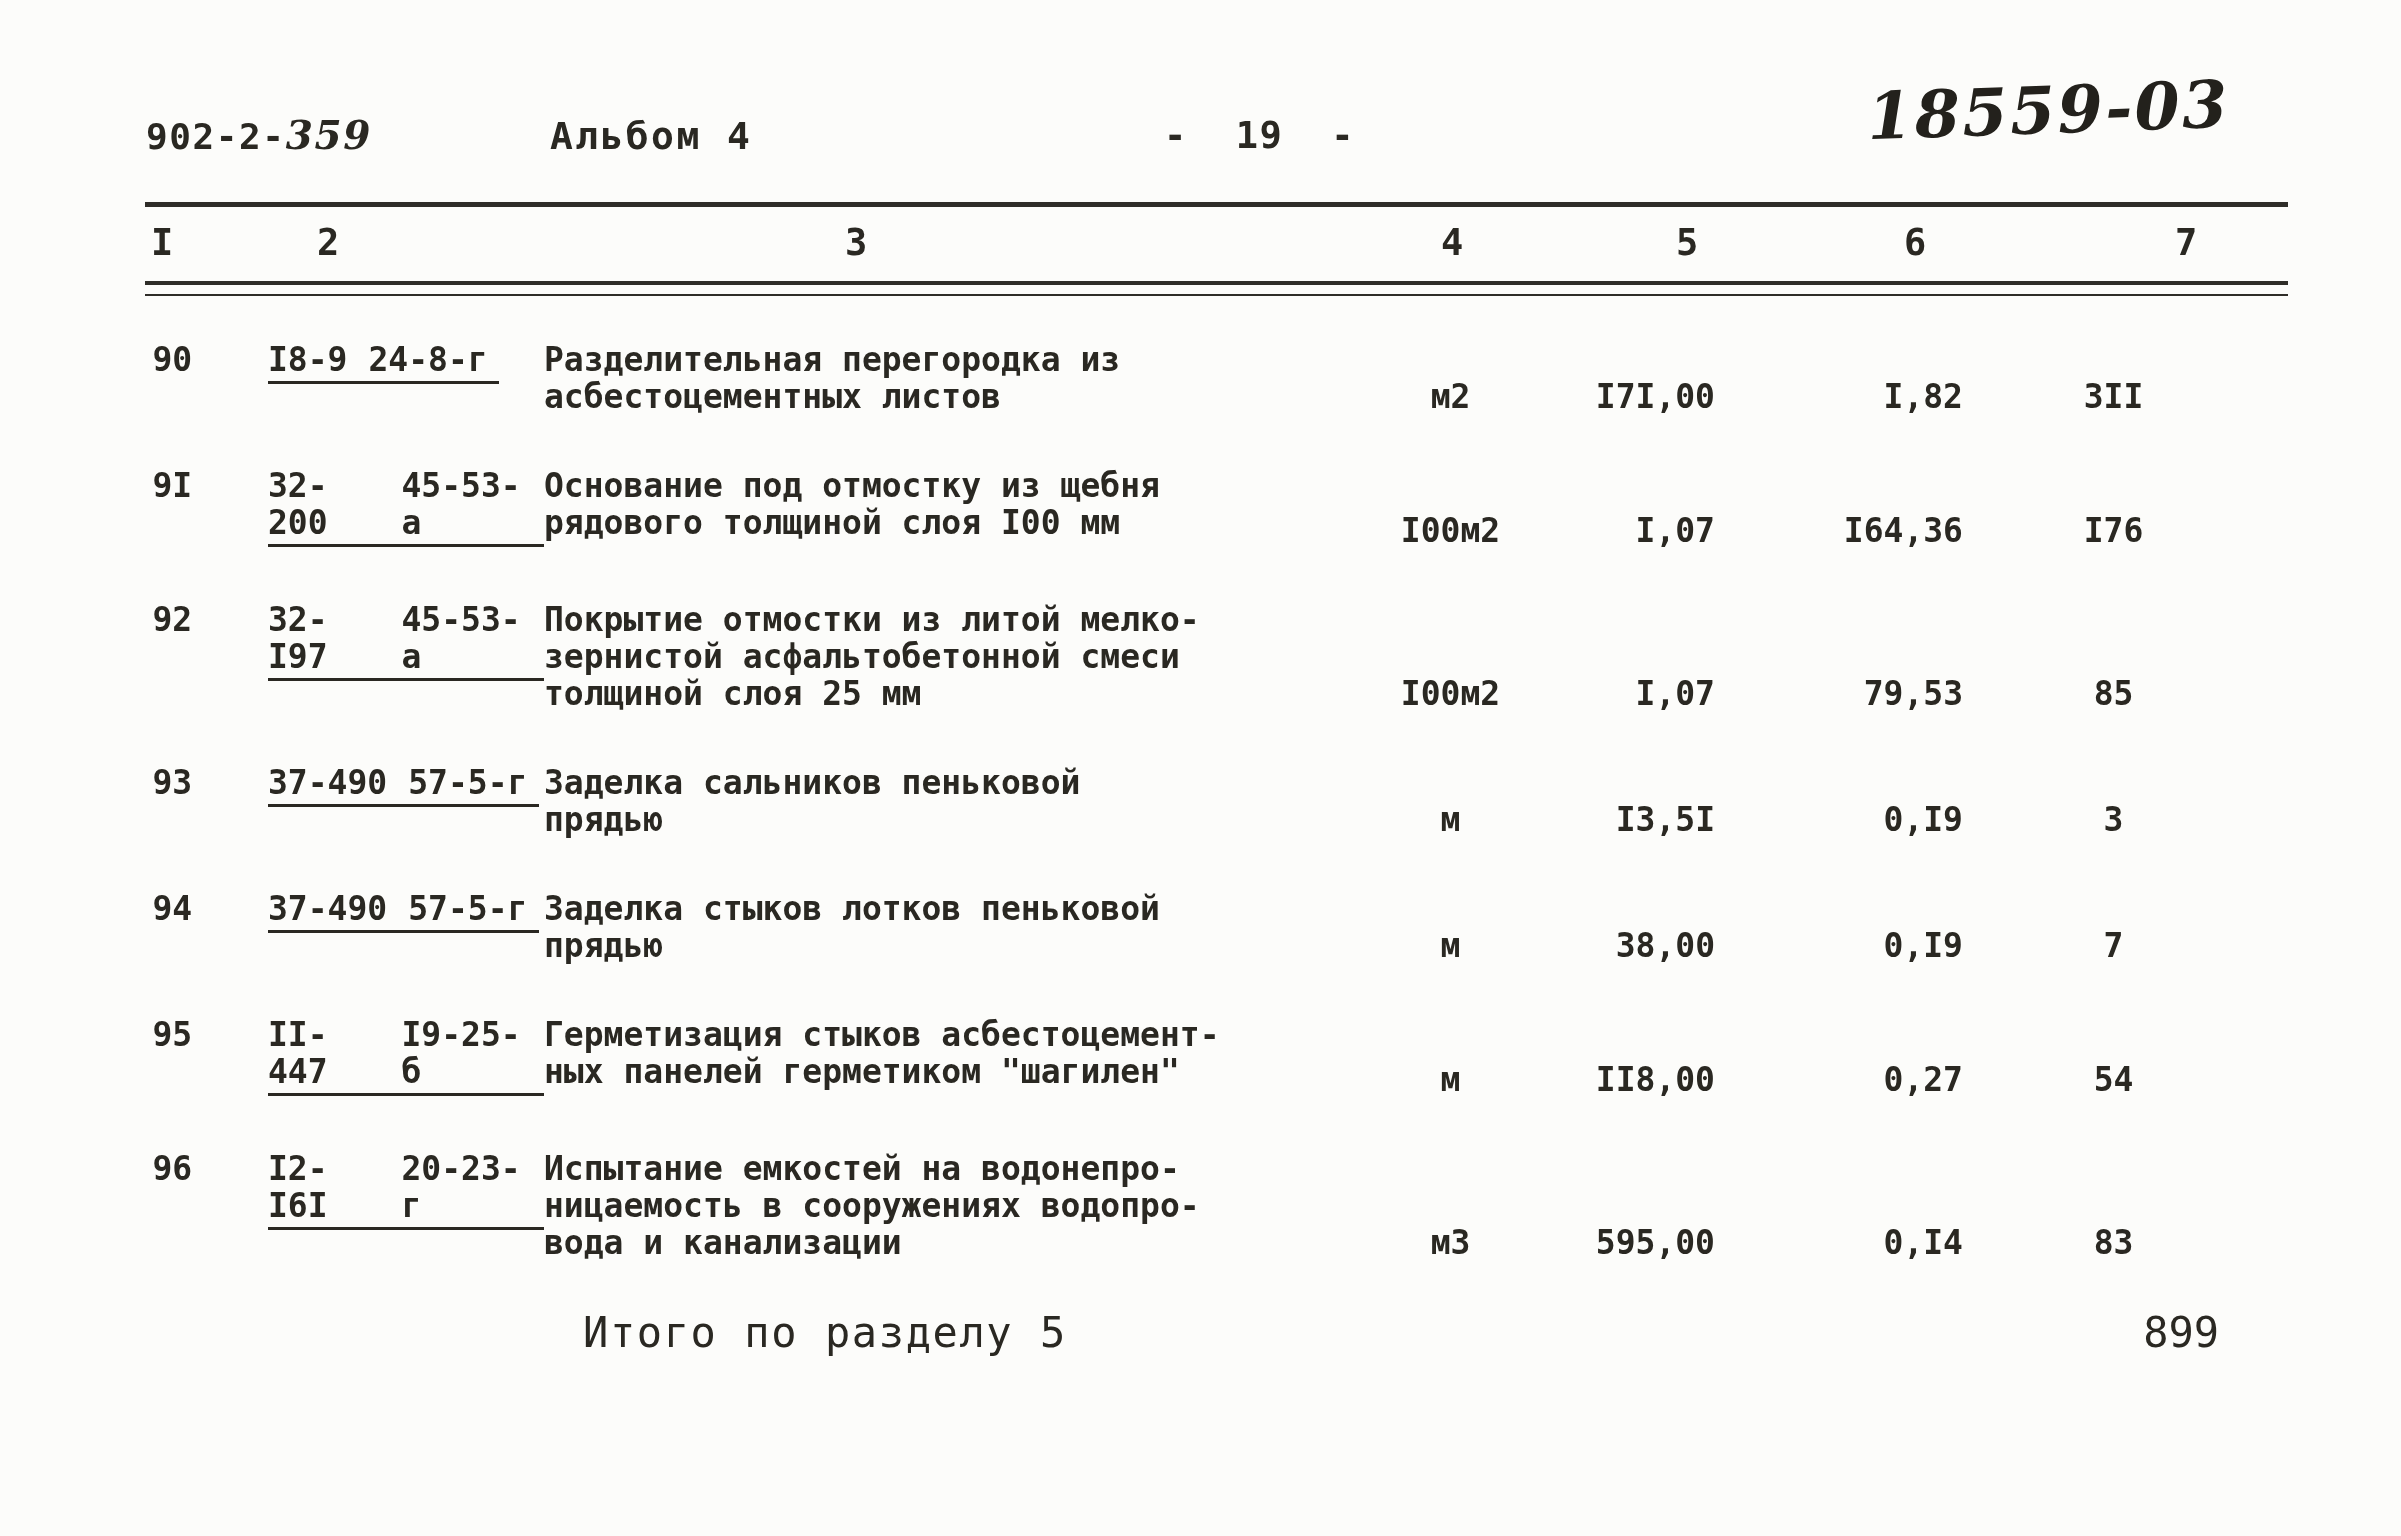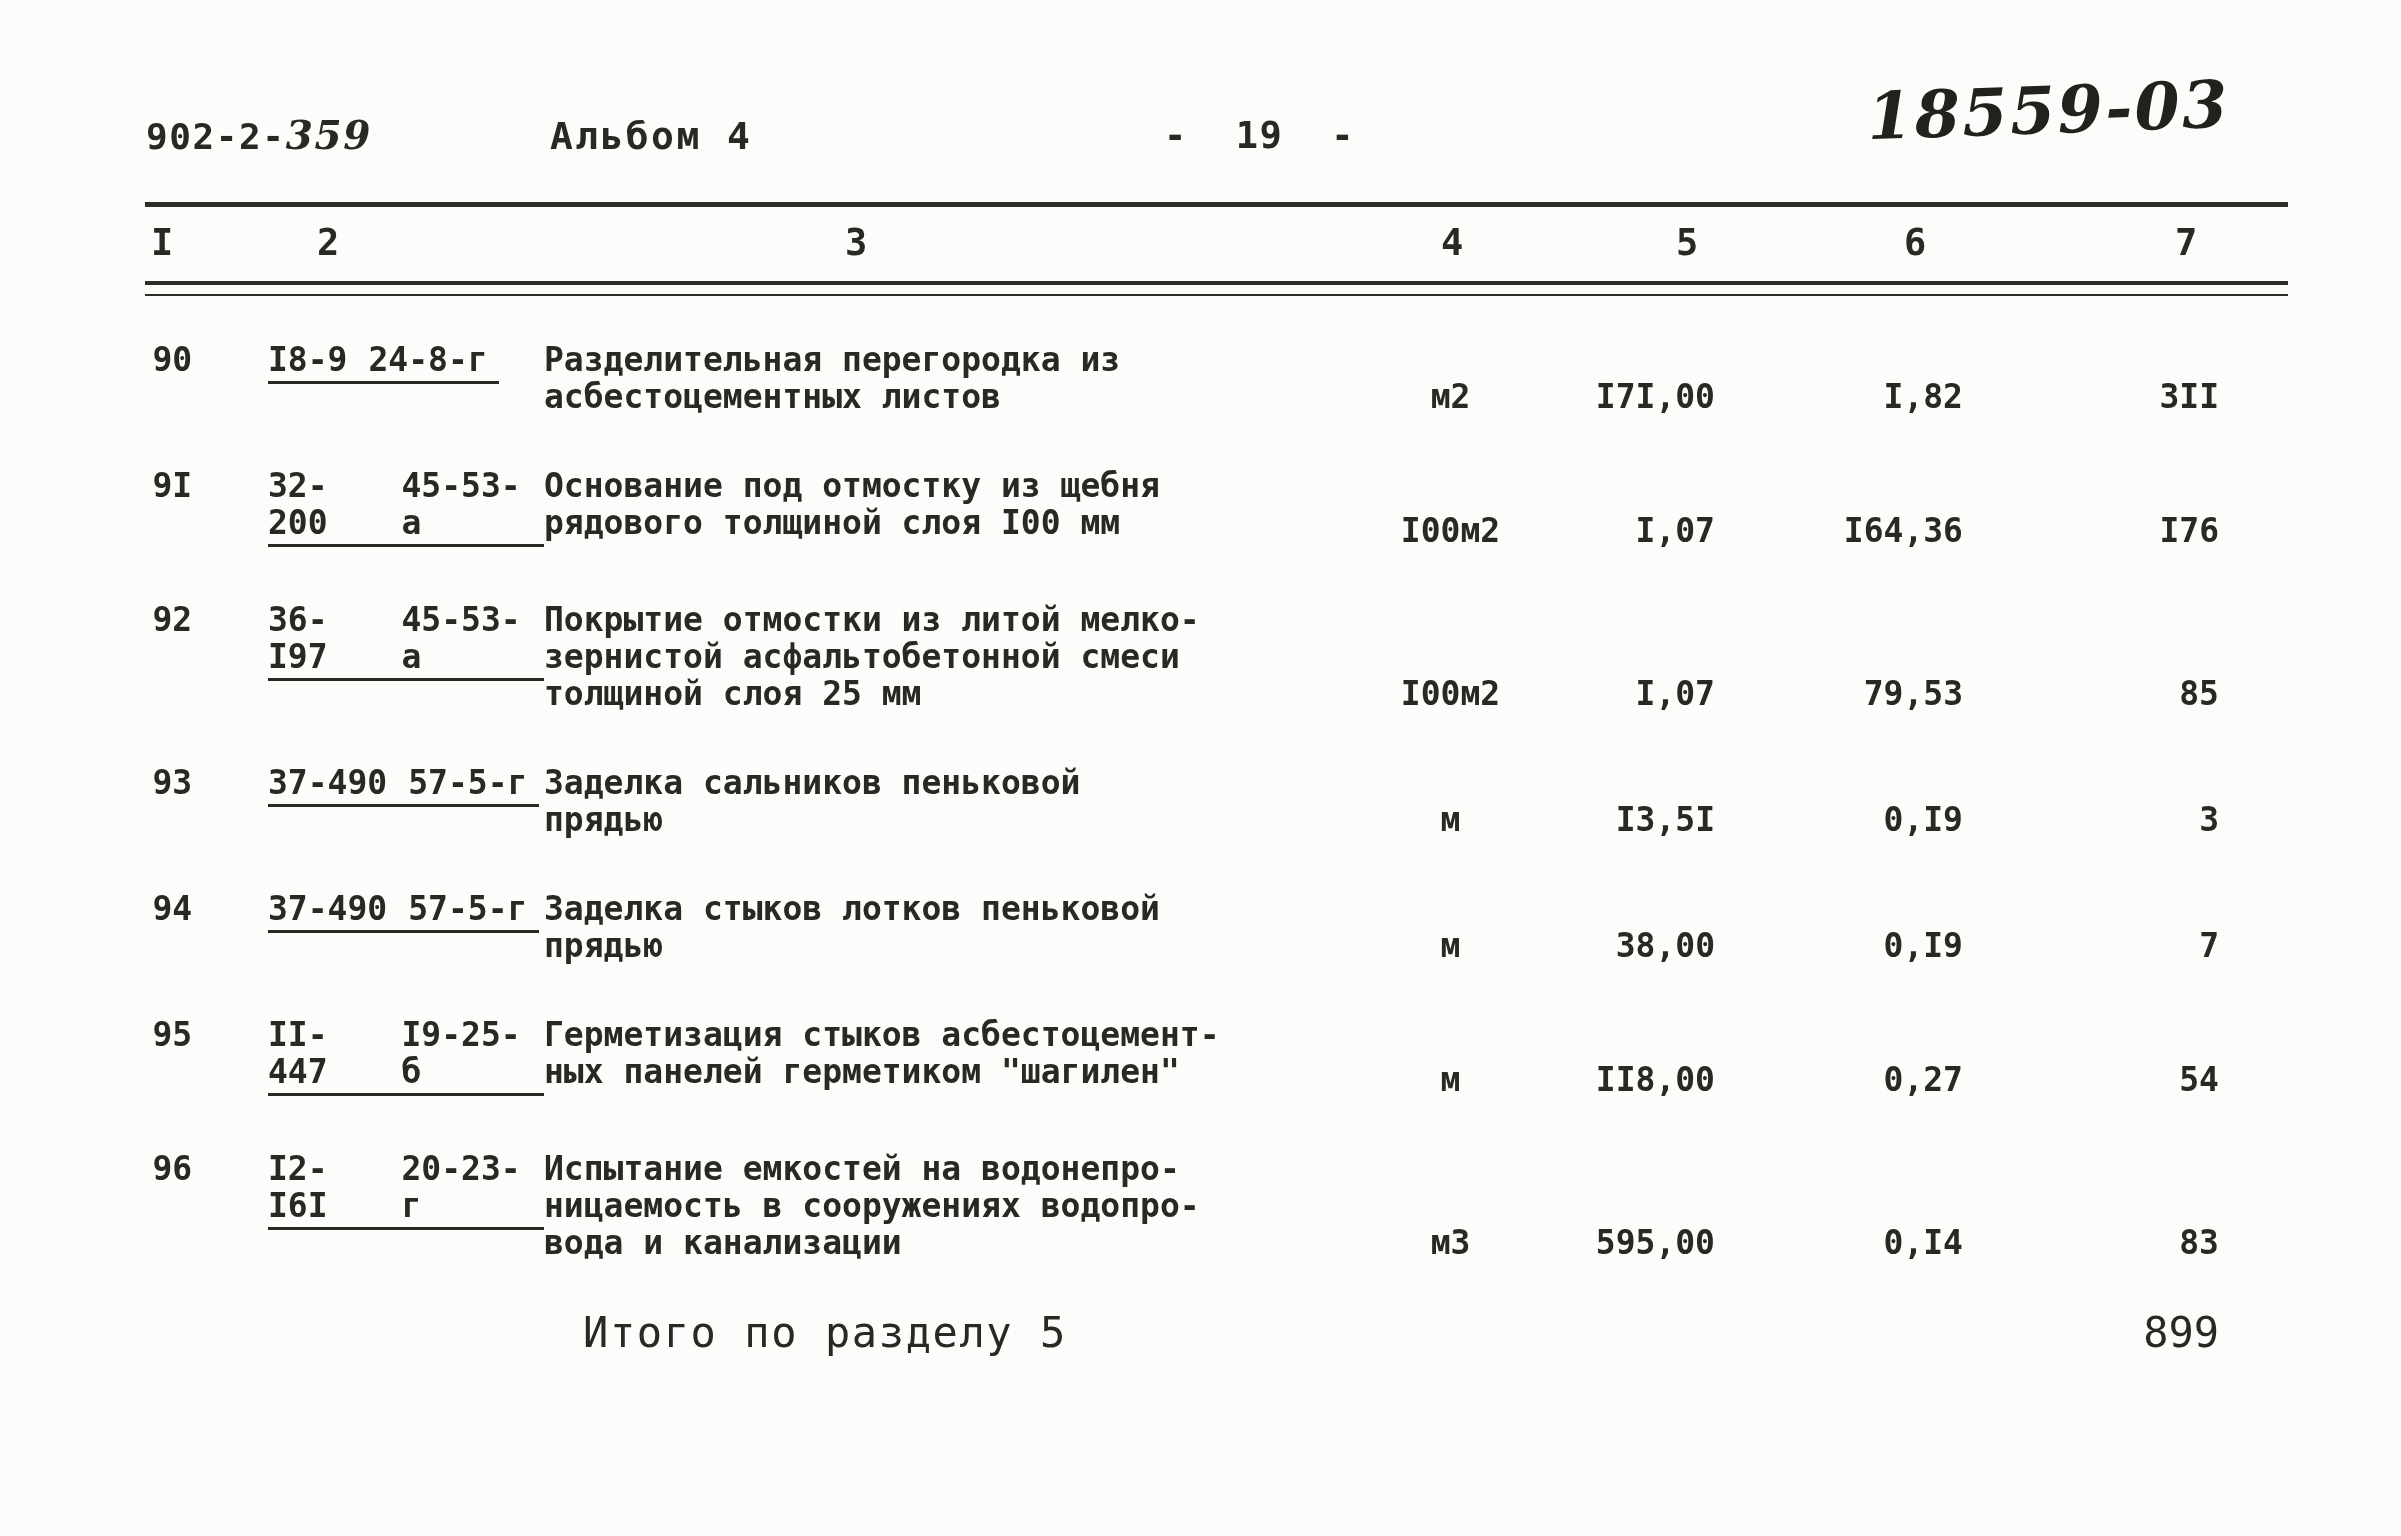--- a/index.html
+++ b/index.html
@@ -82,21 +82,21 @@
   }
   .code-bottom {
     display: inline-block;
     border-bottom: 3.3px solid #2a2822;
     padding: 0 11.4px 3.3px 0;
   }
   .desc { align-self: start; white-space: pre-line; }
   .unit { align-self: end; text-align: center; }
   .v5   { align-self: end; text-align: right; padding-right: 57px; }
   .v6   { align-self: end; text-align: right; padding-right: 45px; }
-  .v7   { align-self: end; text-align: right; padding-right: 69px; }
+  .v7   { align-self: end; text-align: center; padding-right: 69px; }
 
   .footer-row {
     display: grid;
     grid-template-columns: 122px 276px 821px 171px 236px 236px 280px;
     font-size: 42px; font-weight: normal; line-height: 39px;
   }
   .footer-label { grid-column: 3; padding-left: 39px; letter-spacing: 1.6px; }
   .footer-total { grid-column: 7; text-align: right; padding-right: 69px; }
 </style>
 </head>
@@ -151,21 +151,21 @@
 рядового толщиной слоя I00 мм</div>
       <div class="c unit">I00м2</div>
       <div class="c v5">I,07</div>
       <div class="c v6">I64,36</div>
       <div class="c v7">I76</div>
     </div>
 
     <div class="trow">
       <div class="c num">92</div>
       <div class="c code">
-        <span class="code-top">36-I97</span>
+        <span class="code-top">32-I97</span>
         <span class="code-bottom">45-53-а</span>
       </div>
       <div class="c desc">Покрытие отмостки из литой мелко-
 зернистой асфальтобетонной смеси
 толщиной слоя 25 мм</div>
       <div class="c unit">I00м2</div>
       <div class="c v5">I,07</div>
       <div class="c v6">79,53</div>
       <div class="c v7">85</div>
     </div>

